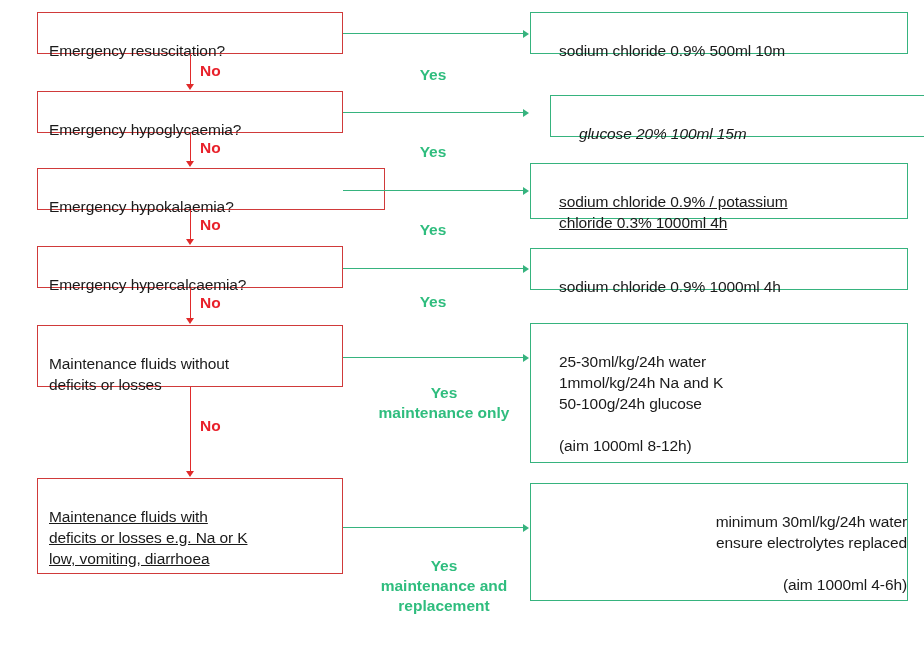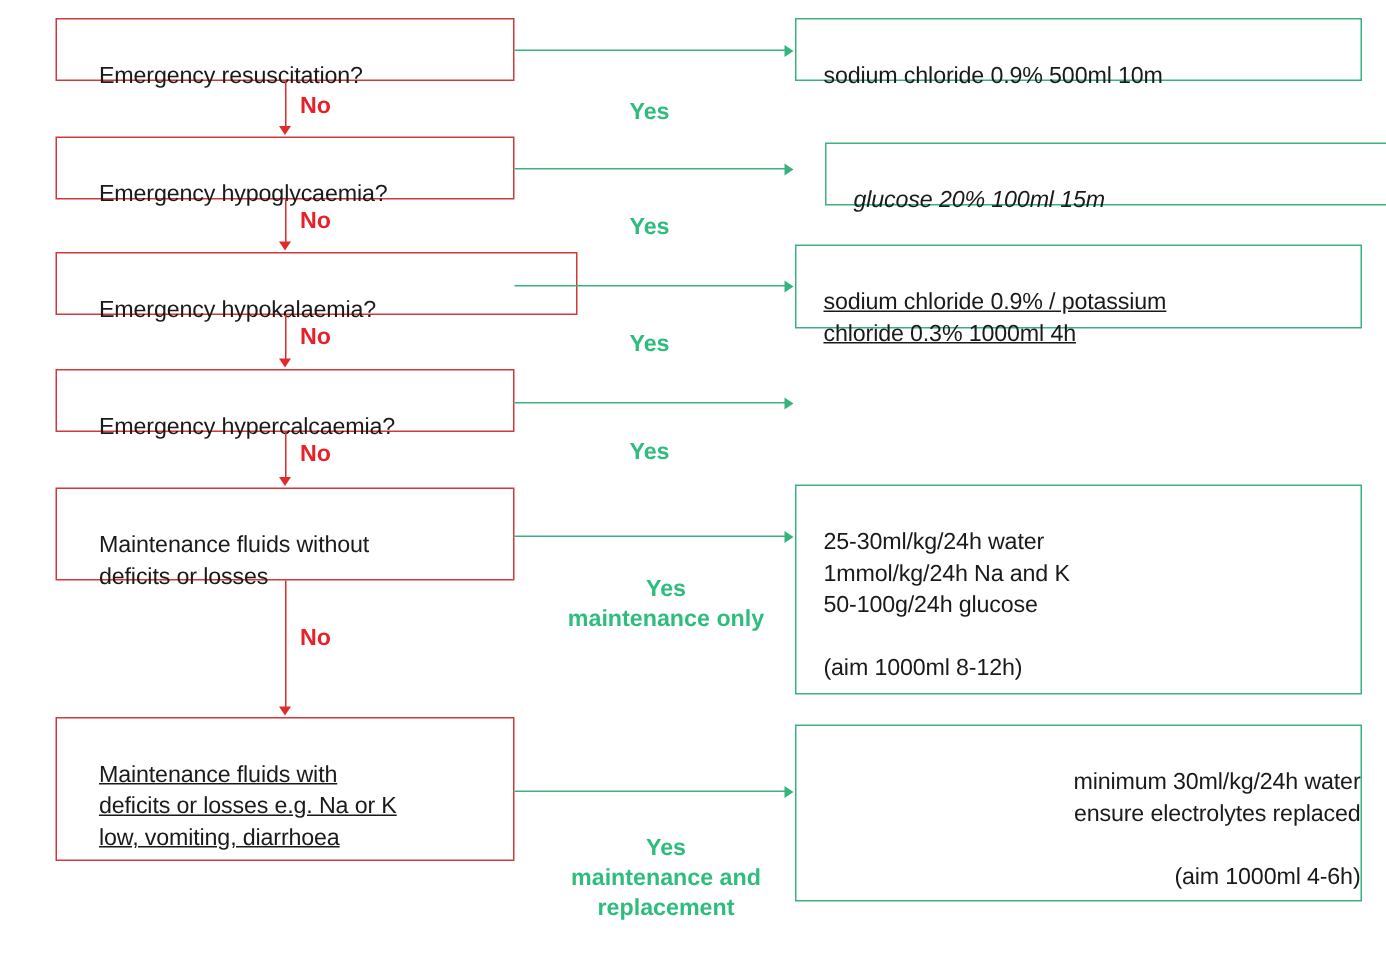--- a/index.html
+++ b/index.html
@@ -18,35 +18,35 @@
 
   
   .dbox {
     position: absolute;
     box-sizing: border-box;
     border: 1.6px solid #d03a3a;
     background: #ffffff;
     color: #1a1a1a;
     font-size: 15.5px;
     line-height: 21px;
-    padding: 6px 0 6px 28px;
+    padding: 6px 0 6px 11px;
     letter-spacing: -0.1px;
     white-space: pre-line;
   }
 
   
   .abox {
     position: absolute;
     box-sizing: border-box;
     border: 1.5px solid #36b37e;
     background: #ffffff;
     color: #1a1a1a;
     font-size: 15.5px;
     line-height: 21px;
-    padding: 6px 0 6px 18px;
+    padding: 6px 0 6px 28px;
     letter-spacing: -0.1px;
     white-space: pre-line;
   }
 
   
   .hline {
     position: absolute;
     height: 0;
     border-top: 1.4px solid #36b37e;
   }
@@ -127,20 +127,23 @@
 
   <div class="abox" style="left:550px; top:95px; width:378px; height:42px;font-style:italic;">
     <span>glucose 20% 100ml 15m</span>
   </div>
 
   <div class="abox" style="left:530px; top:163px; width:378px; height:56px;text-decoration:underline;">
     <span>sodium chloride 0.9% / potassium
 chloride 0.3% 1000ml 4h</span>
   </div>
 
+  <div class="abox" style="left:530px; top:248px; width:378px; height:42px;">
+    <span>sodium chloride 0.9% 1000ml 4h</span>
+  </div>
 
   <div class="abox" style="left:530px; top:323px; width:378px; height:140px;">
     <span>25-30ml/kg/24h water
 1mmol/kg/24h Na and K
 50-100g/24h glucose
 
 (aim 1000ml 8-12h)</span>
   </div>
 
   <div class="abox" style="left:530px; top:483px; width:378px; height:118px;text-align:right;">

